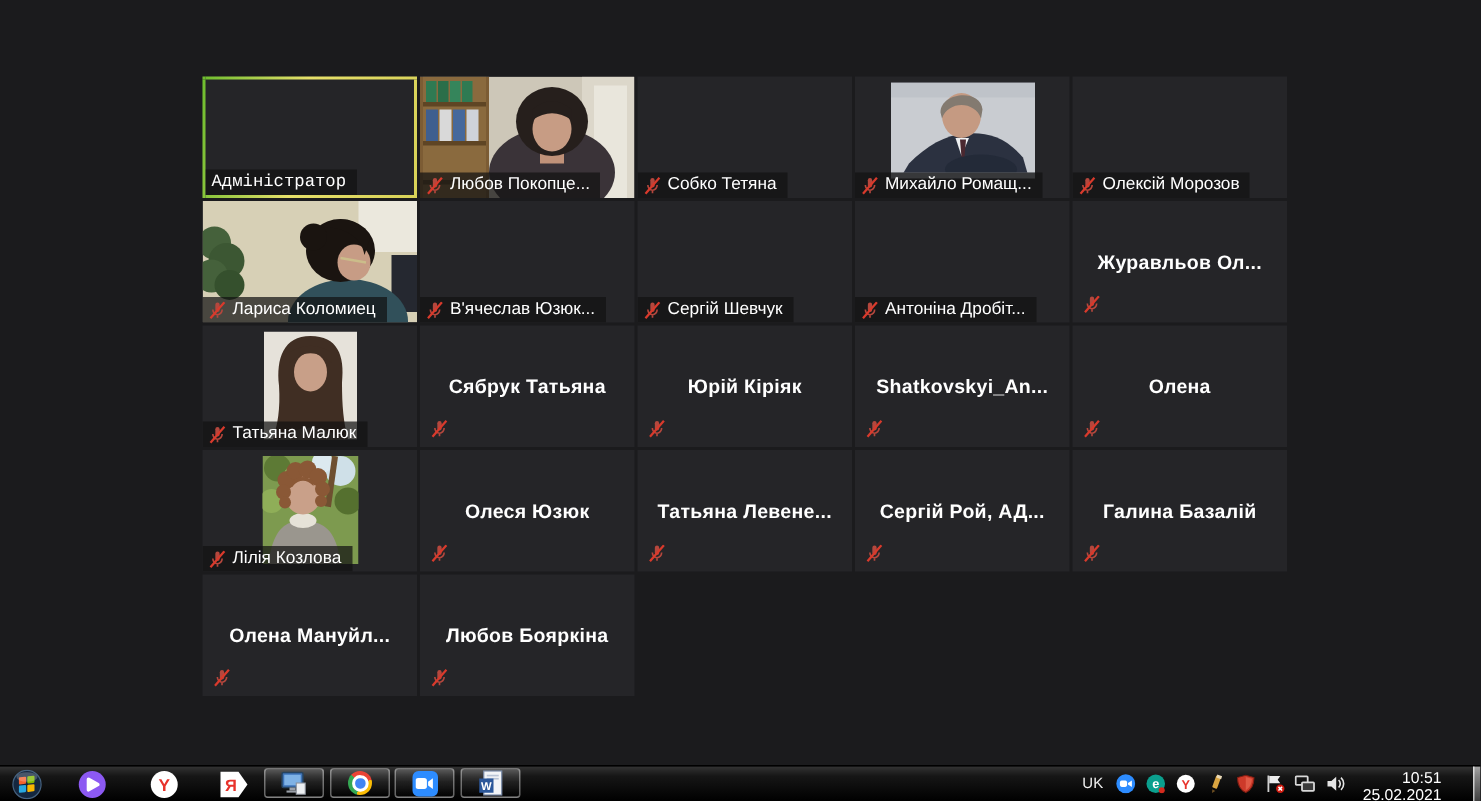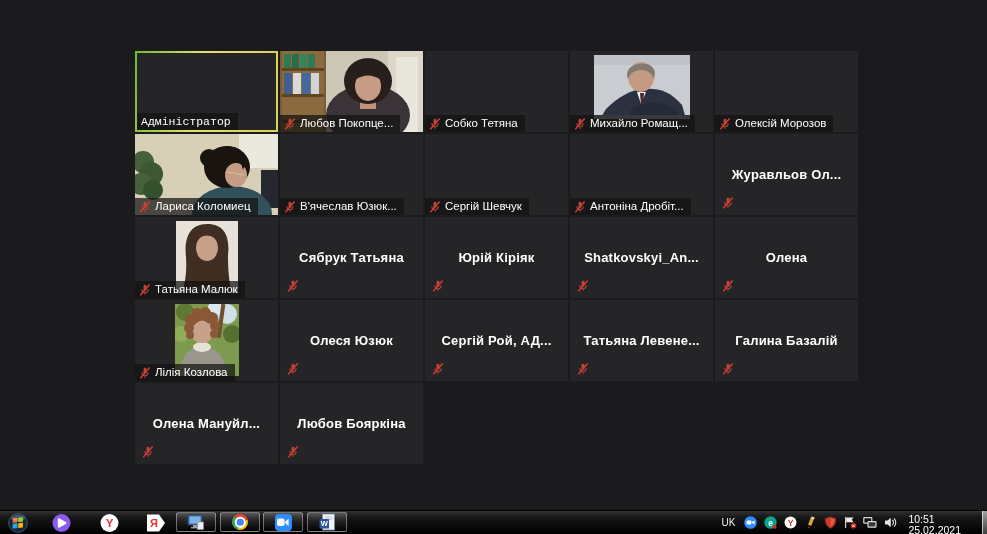--- a/index.html
+++ b/index.html
@@ -32,21 +32,21 @@
     display:flex;align-items:center;justify-content:center;box-sizing:border-box;cursor:pointer;}
   .chrome{position:relative;width:16px;height:16px;border-radius:50%;
     background:conic-gradient(from -45deg,#ea4335 0 120deg,#fbbc05 120deg 240deg,#34a853 240deg 360deg);}
   .chrome .chrome-c{position:absolute;left:50%;top:50%;transform:translate(-50%,-50%);
     width:6.5px;height:6.5px;border-radius:50%;background:#4285f4;border:2px solid #fff;}
   .zoomapp{width:17px;height:17px;border-radius:4px;background:#2d8cff;
     display:flex;align-items:center;justify-content:center;}
   .tray{position:absolute;right:26px;top:0;height:23px;display:flex;align-items:center;gap:6px;}
   .lang{color:#eee;font-size:10px;margin-right:2px;cursor:pointer;}
   .tray-ico{display:inline-flex;width:14px;height:14px;align-items:center;justify-content:center;cursor:pointer;}
-  .clock{color:#fff;font-size:10.5px;line-height:11px;margin-left:5px;margin-top:4px;cursor:pointer;}
+  .clock{color:#fff;font-size:10.5px;line-height:11px;text-align:right;margin-left:5px;margin-top:4px;cursor:pointer;}
   .show-desktop{position:absolute;right:0;top:0;bottom:0;width:4px;
     background:linear-gradient(rgba(255,255,255,.55),rgba(255,255,255,.25));
     border-left:1px solid rgba(255,255,255,.65);cursor:pointer;}
 </style>
 </head>
 <body>
 
 <div class="desktop">
   <div class="grid">
 
@@ -348,33 +348,33 @@
           <svg viewBox="0 0 12 12" width="12" height="12" aria-hidden="true">
             <rect x="4.55" y="0.7" width="2.9" height="6.3" rx="1.45" fill="#b5473d"></rect>
             <path d="M2.9 5.3a3.1 3.5 0 0 0 6.2 0" fill="none" stroke="#b5473d" stroke-width="1.1"></path>
             <line x1="6" y1="9.2" x2="6" y2="10.8" stroke="#b5473d" stroke-width="1.1"></line>
             <line x1="1.3" y1="11.2" x2="10.6" y2="0.5" stroke="#d93a2c" stroke-width="1.5"></line>
           </svg>
         </span>
     </div>
 
     <div class="tile">
+      <div class="center-name">Татьяна Левене...</div>
+      <span class="mic standalone">
+          <svg viewBox="0 0 12 12" width="12" height="12" aria-hidden="true">
+            <rect x="4.55" y="0.7" width="2.9" height="6.3" rx="1.45" fill="#b5473d"></rect>
+            <path d="M2.9 5.3a3.1 3.5 0 0 0 6.2 0" fill="none" stroke="#b5473d" stroke-width="1.1"></path>
+            <line x1="6" y1="9.2" x2="6" y2="10.8" stroke="#b5473d" stroke-width="1.1"></line>
+            <line x1="1.3" y1="11.2" x2="10.6" y2="0.5" stroke="#d93a2c" stroke-width="1.5"></line>
+          </svg>
+        </span>
+    </div>
+
+    <div class="tile">
       <div class="center-name">Сергій Рой, АД...</div>
-      <span class="mic standalone">
-          <svg viewBox="0 0 12 12" width="12" height="12" aria-hidden="true">
-            <rect x="4.55" y="0.7" width="2.9" height="6.3" rx="1.45" fill="#b5473d"></rect>
-            <path d="M2.9 5.3a3.1 3.5 0 0 0 6.2 0" fill="none" stroke="#b5473d" stroke-width="1.1"></path>
-            <line x1="6" y1="9.2" x2="6" y2="10.8" stroke="#b5473d" stroke-width="1.1"></line>
-            <line x1="1.3" y1="11.2" x2="10.6" y2="0.5" stroke="#d93a2c" stroke-width="1.5"></line>
-          </svg>
-        </span>
-    </div>
-
-    <div class="tile">
-      <div class="center-name">Татьяна Левене...</div>
       <span class="mic standalone">
           <svg viewBox="0 0 12 12" width="12" height="12" aria-hidden="true">
             <rect x="4.55" y="0.7" width="2.9" height="6.3" rx="1.45" fill="#b5473d"></rect>
             <path d="M2.9 5.3a3.1 3.5 0 0 0 6.2 0" fill="none" stroke="#b5473d" stroke-width="1.1"></path>
             <line x1="6" y1="9.2" x2="6" y2="10.8" stroke="#b5473d" stroke-width="1.1"></line>
             <line x1="1.3" y1="11.2" x2="10.6" y2="0.5" stroke="#d93a2c" stroke-width="1.5"></line>
           </svg>
         </span>
     </div>
 

